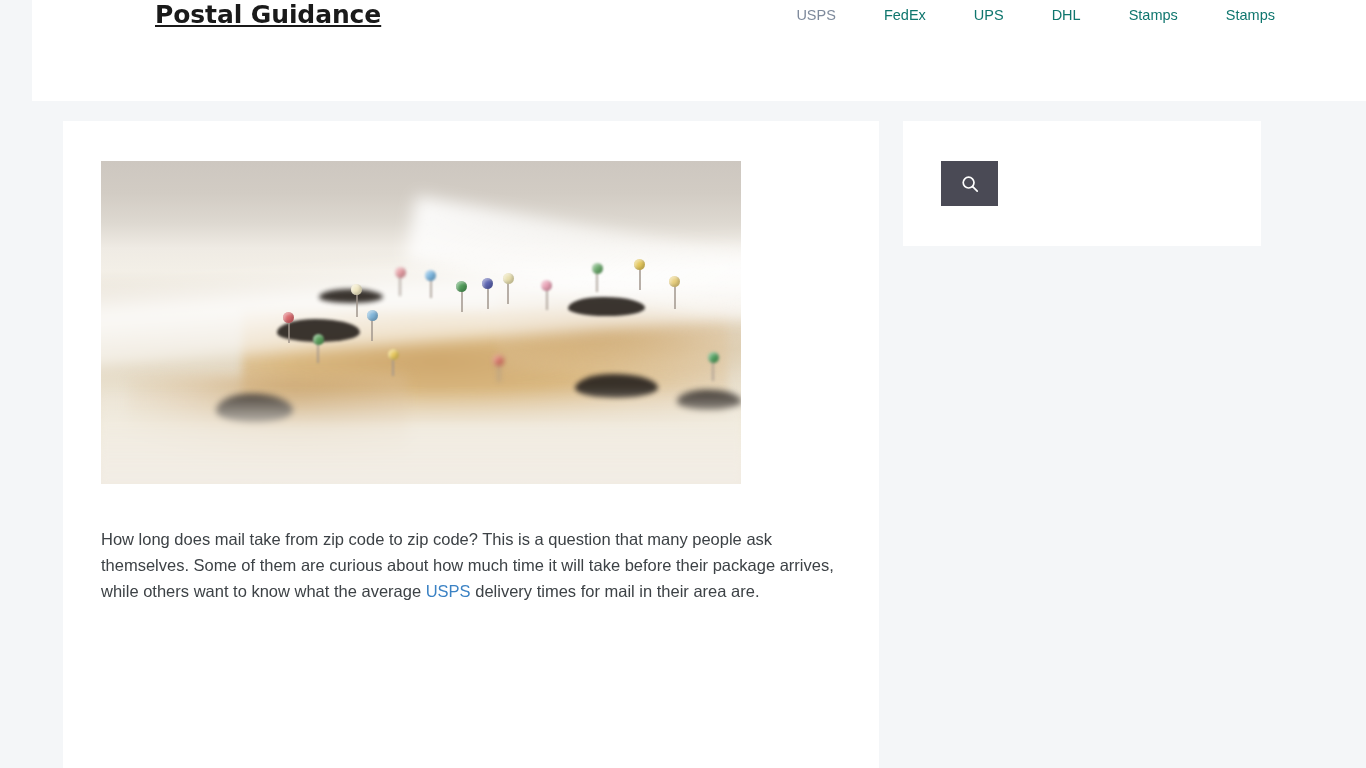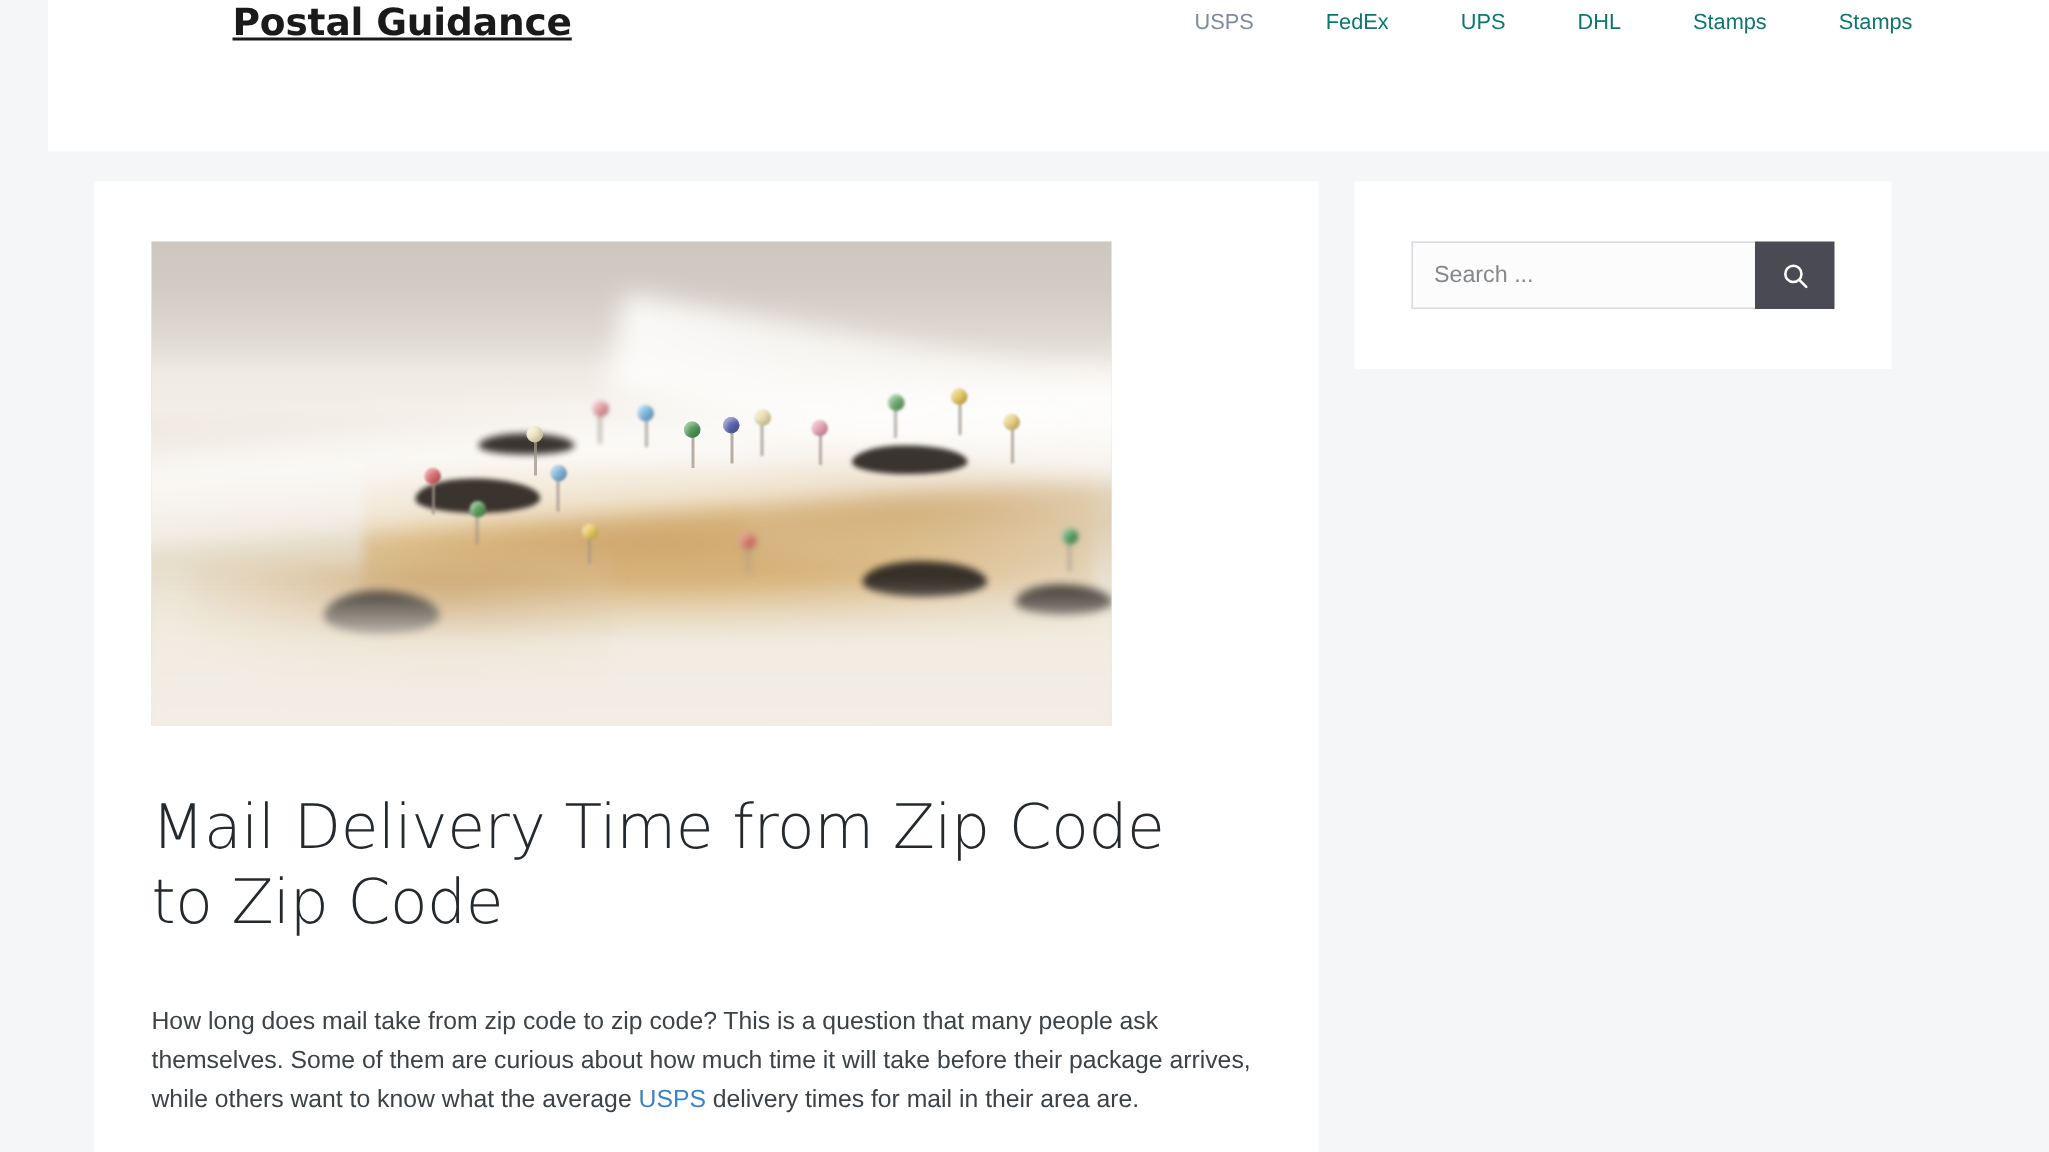--- a/index.html
+++ b/index.html
@@ -334,32 +334,30 @@
       <span class="pin" style="--pc:#e8a0b4;left:69.5%;top:39.5%;height:21px;filter:blur(0.8px);"></span>
       <span class="pin" style="--pc:#6aa86b;left:77.4%;top:34.5%;height:20px;filter:blur(0.9px);"></span>
       <span class="pin" style="--pc:#e4c75c;left:84%;top:33%;height:22px;filter:blur(0.7px);"></span>
       <span class="pin" style="--pc:#e8cf7e;left:89.5%;top:38.5%;height:24px;filter:blur(0.7px);"></span>
       <span class="pin" style="--pc:#d96f62;left:62%;top:63%;height:18px;filter:blur(2.4px);"></span>
       <span class="pin" style="--pc:#4f9e5e;left:95.5%;top:62%;height:20px;filter:blur(1.8px);"></span>
 
       <div class="hero-fg"></div>
     </figure>
 
-    <h1 class="entry-title">Mail Delivery Time from Zip Code to Zip Code</h1>
 
 
     <p class="entry-body">
       <span>How long does mail take from zip code to zip code? This is a question that many people ask themselves. Some of them are curious about how much time it will take before their package arrives, while others want to know what the average </span><a class="inline-link" href="#">USPS</a><span> delivery times for mail in their area are.</span>
     </p>
 
   </main>
 
   <aside class="sidebar">
     <form class="search-form">
-      <input class="search-input" type="text" placeholder="Search ..." style="">
       <button class="search-submit" type="submit">
         <span>
           <svg width="18" height="18" viewBox="0 0 18 18" aria-hidden="true">
             <circle cx="7.6" cy="7.6" r="5.4" fill="none" stroke="#ffffff" stroke-width="1.7"></circle>
             <line x1="11.7" y1="11.7" x2="16.2" y2="16.2" stroke="#ffffff" stroke-width="1.7" stroke-linecap="round"></line>
           </svg>
         </span>
       </button>
     </form>
   </aside>

